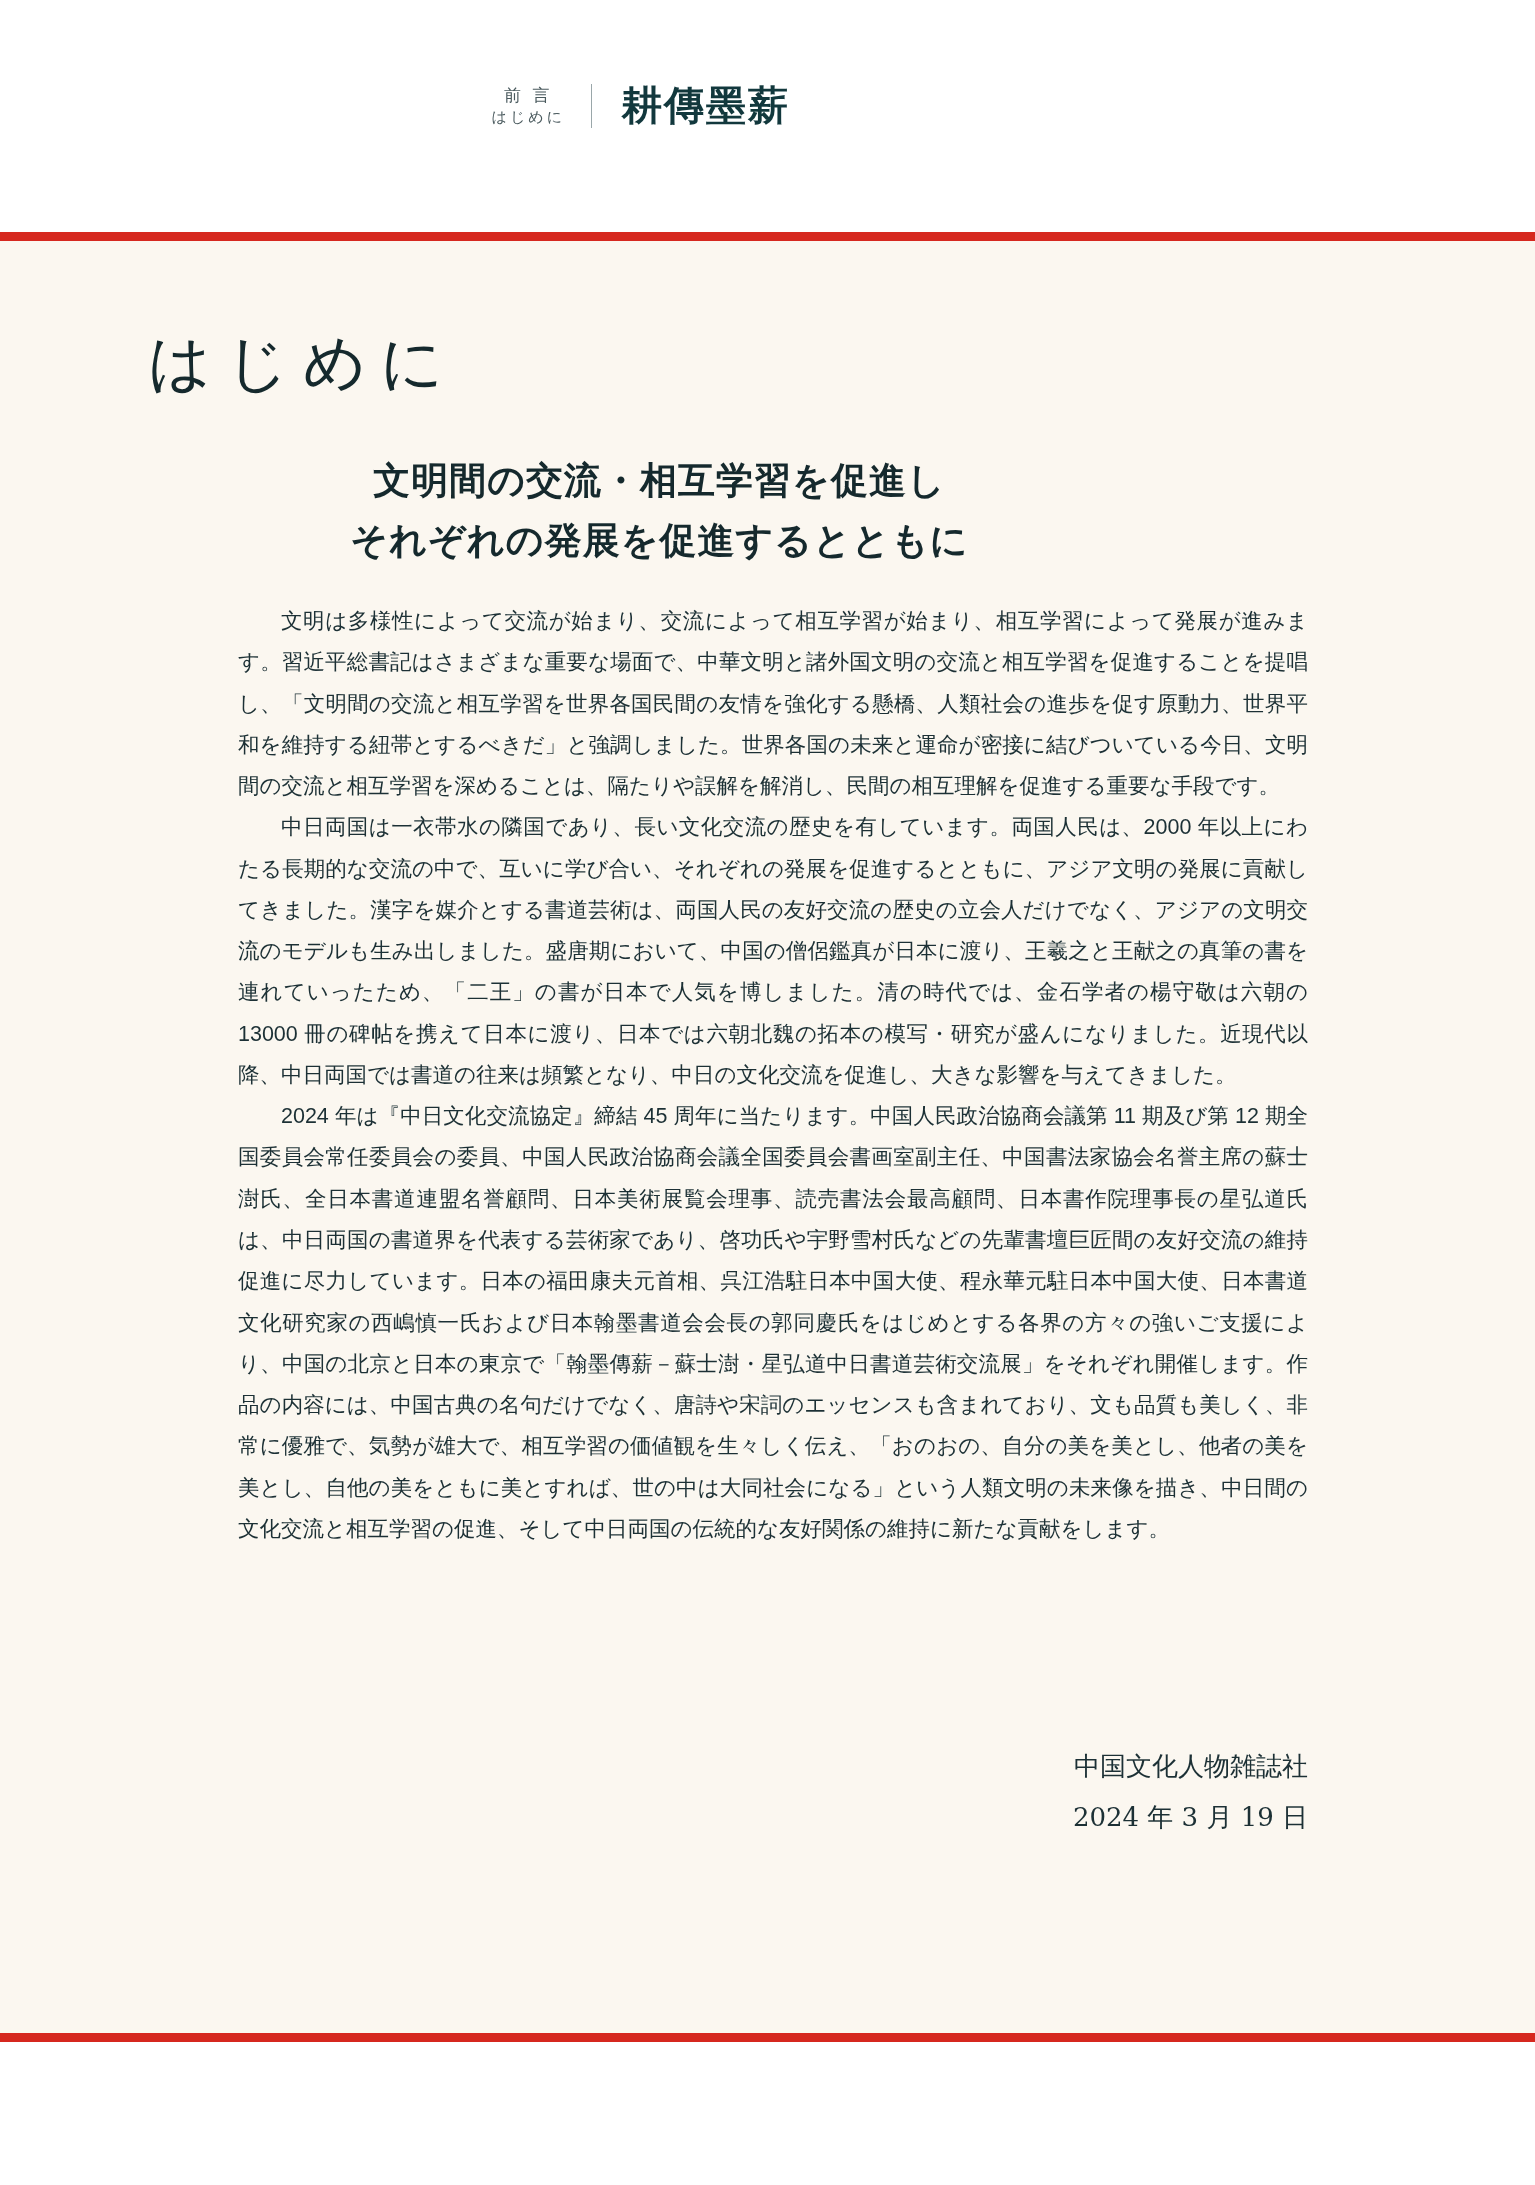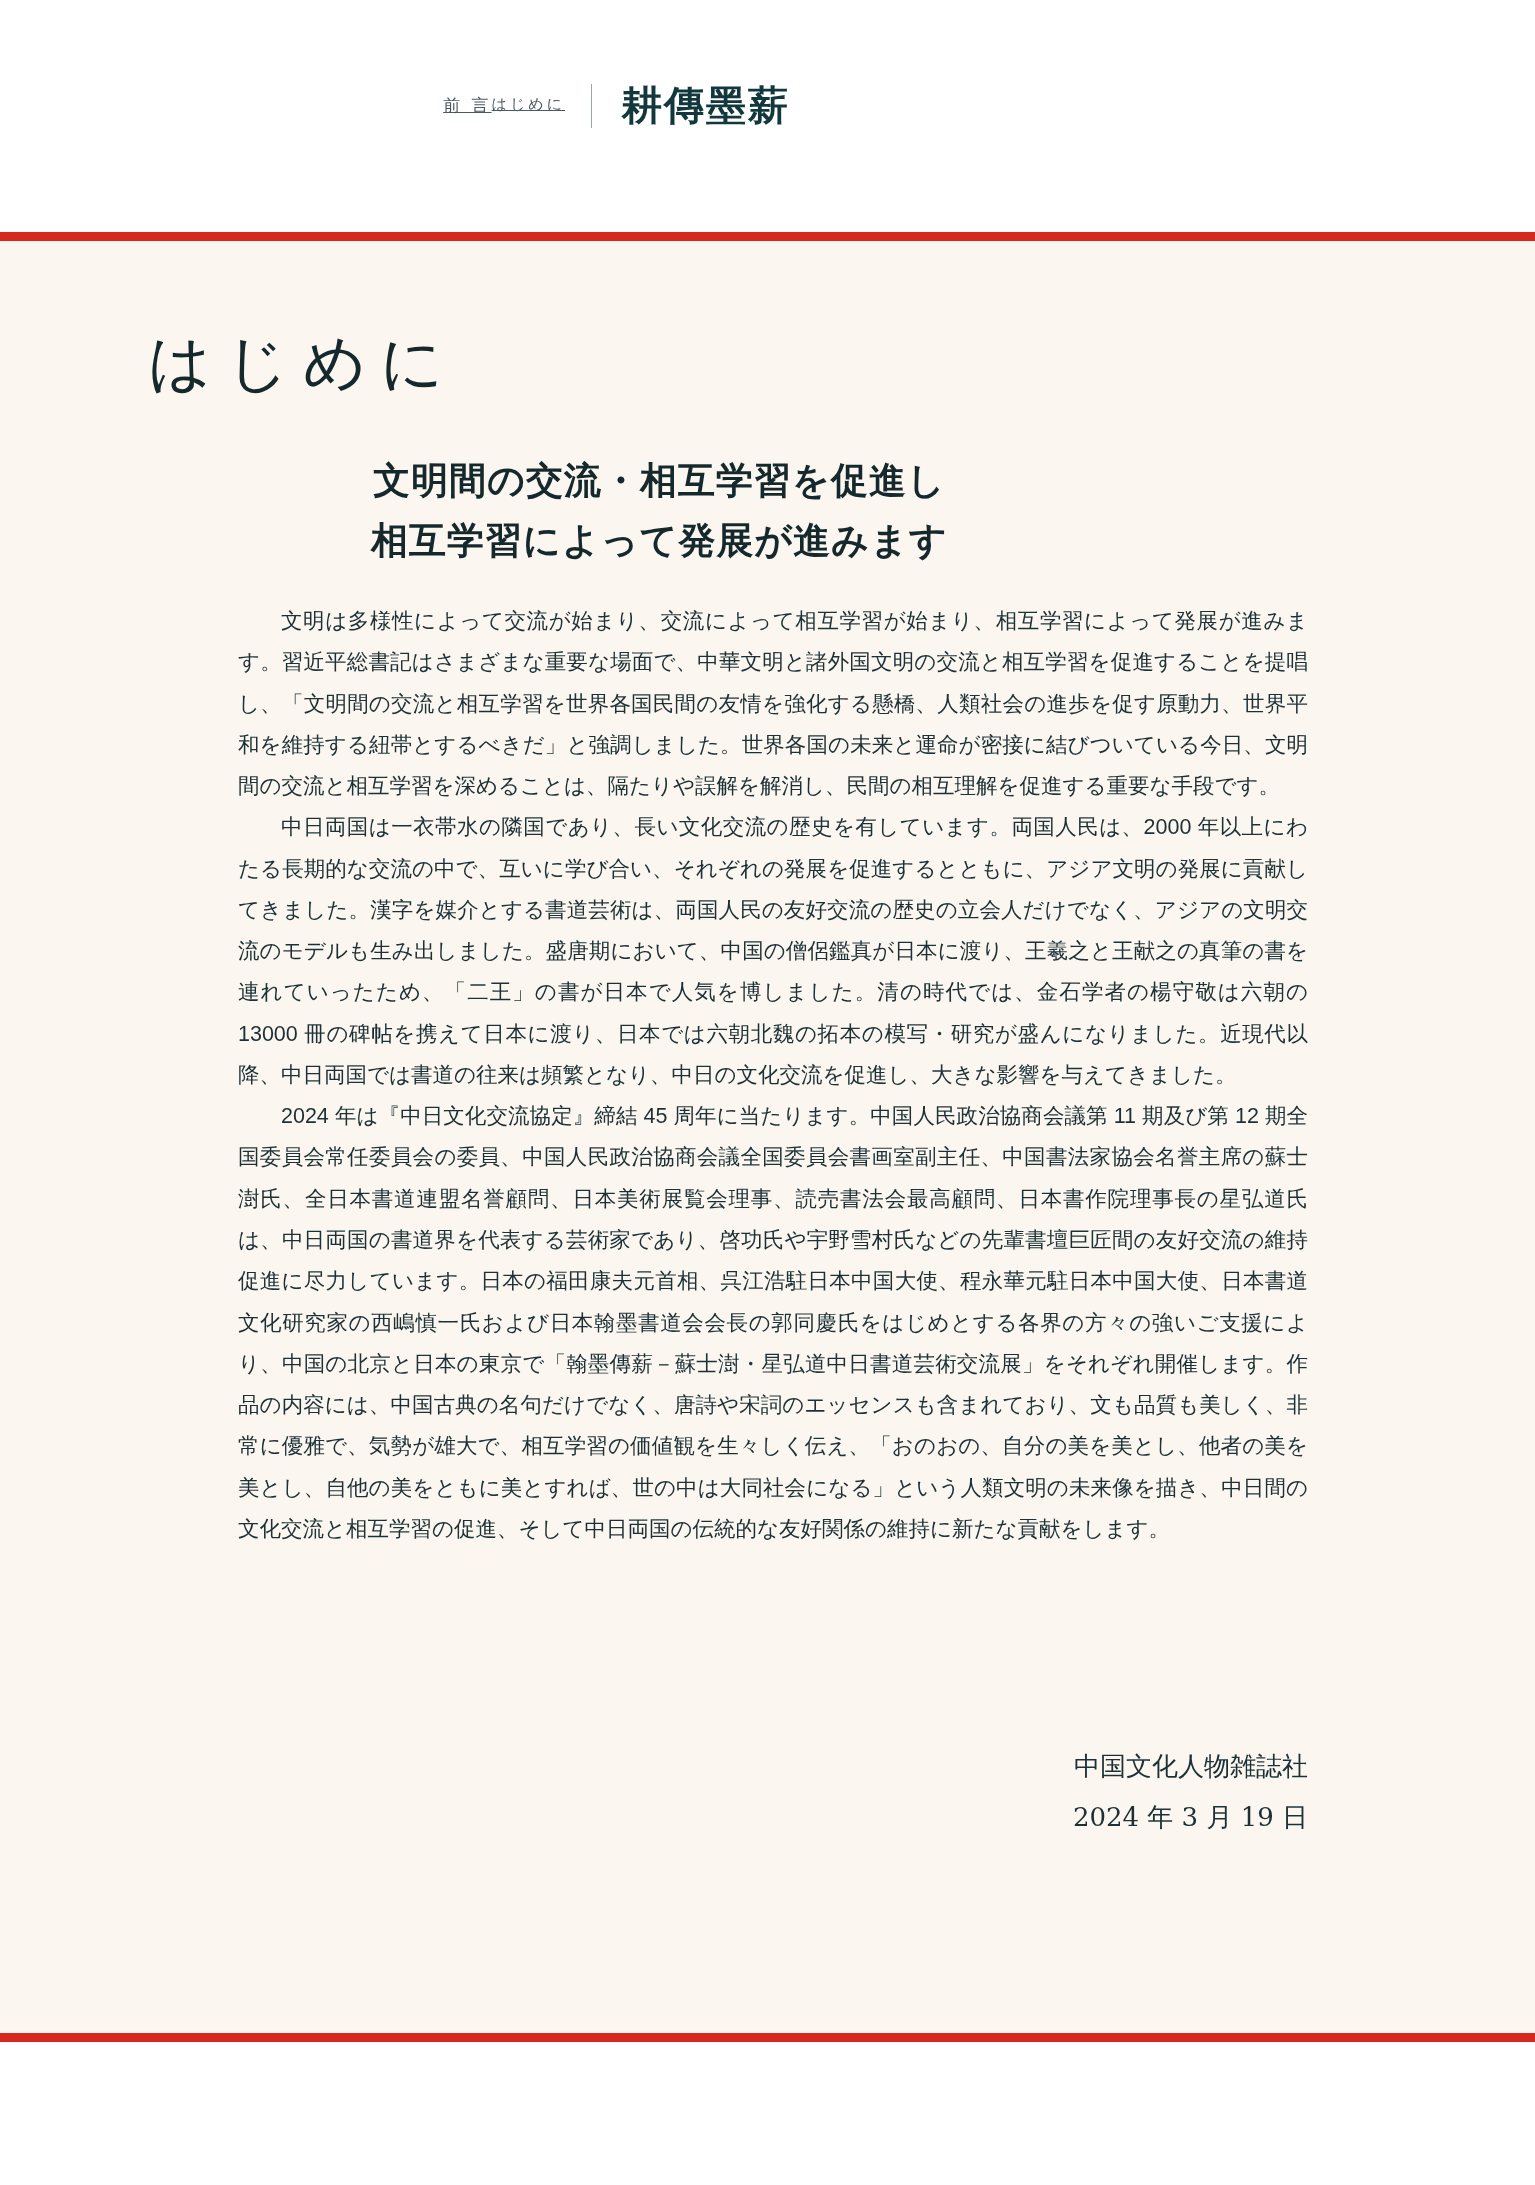--- a/index.html
+++ b/index.html
@@ -28,28 +28,27 @@
   .runhead {
     position: absolute;
     right: 745px;
     top: 78px;
     display: flex;
     align-items: center;
     gap: 0;
   }
   .runhead-labels {
     display: flex;
-    flex-direction: row;
-    align-items: flex-start;
+    flex-direction: column;
+    align-items: center;
     justify-content: center;
     line-height: 1.35;
     color: #4a5a5e;
     letter-spacing: 3px;
     padding-right: 26px;
-    text-decoration: underline;
   }
   .runhead-labels .cn {
     font-size: 17px;
     font-family: "DejaVu Serif", serif;
   }
   .runhead-labels .jp {
     font-size: 15px;
     font-family: "DejaVu Serif", serif;
   }
   .runhead-divider {
@@ -169,21 +168,21 @@
 
 </div>
 
 <div class="panel">
   <div class="panel-inner">
 
     <div class="section-title">はじめに</div>
 
     <div class="headline">
       <div>文明間の交流・相互学習を促進し</div>
-      <div>相互学習によって発展が進みます</div>
+      <div>それぞれの発展を促進するとともに</div>
     </div>
 
     <div class="body-copy">
       <p>文明は多様性によって交流が始まり、交流によって相互学習が始まり、相互学習によって発展が進みます。習近平総書記はさまざまな重要な場面で、中華文明と諸外国文明の交流と相互学習を促進することを提唱し、「文明間の交流と相互学習を世界各国民間の友情を強化する懸橋、人類社会の進歩を促す原動力、世界平和を維持する紐帯とするべきだ」と強調しました。世界各国の未来と運命が密接に結びついている今日、文明間の交流と相互学習を深めることは、隔たりや誤解を解消し、民間の相互理解を促進する重要な手段です。</p>
       <p>中日両国は一衣帯水の隣国であり、長い文化交流の歴史を有しています。両国人民は、2000 年以上にわたる長期的な交流の中で、互いに学び合い、それぞれの発展を促進するとともに、アジア文明の発展に貢献してきました。漢字を媒介とする書道芸術は、両国人民の友好交流の歴史の立会人だけでなく、アジアの文明交流のモデルも生み出しました。盛唐期において、中国の僧侶鑑真が日本に渡り、王羲之と王献之の真筆の書を連れていったため、「二王」の書が日本で人気を博しました。清の時代では、金石学者の楊守敬は六朝の 13000 冊の碑帖を携えて日本に渡り、日本では六朝北魏の拓本の模写・研究が盛んになりました。近現代以降、中日両国では書道の往来は頻繁となり、中日の文化交流を促進し、大きな影響を与えてきました。</p>
       <p>2024 年は『中日文化交流協定』締結 45 周年に当たります。中国人民政治協商会議第 11 期及び第 12 期全国委員会常任委員会の委員、中国人民政治協商会議全国委員会書画室副主任、中国書法家協会名誉主席の蘇士澍氏、全日本書道連盟名誉顧問、日本美術展覧会理事、読売書法会最高顧問、日本書作院理事長の星弘道氏は、中日両国の書道界を代表する芸術家であり、啓功氏や宇野雪村氏などの先輩書壇巨匠間の友好交流の維持促進に尽力しています。日本の福田康夫元首相、呉江浩駐日本中国大使、程永華元駐日本中国大使、日本書道文化研究家の西嶋慎一氏および日本翰墨書道会会長の郭同慶氏をはじめとする各界の方々の強いご支援により、中国の北京と日本の東京で「翰墨傳薪－蘇士澍・星弘道中日書道芸術交流展」をそれぞれ開催します。作品の内容には、中国古典の名句だけでなく、唐詩や宋詞のエッセンスも含まれており、文も品質も美しく、非常に優雅で、気勢が雄大で、相互学習の価値観を生々しく伝え、「おのおの、自分の美を美とし、他者の美を美とし、自他の美をともに美とすれば、世の中は大同社会になる」という人類文明の未来像を描き、中日間の文化交流と相互学習の促進、そして中日両国の伝統的な友好関係の維持に新たな貢献をします。</p>
     </div>
 
     <div class="signature">
       <div>中国文化人物雑誌社</div>

